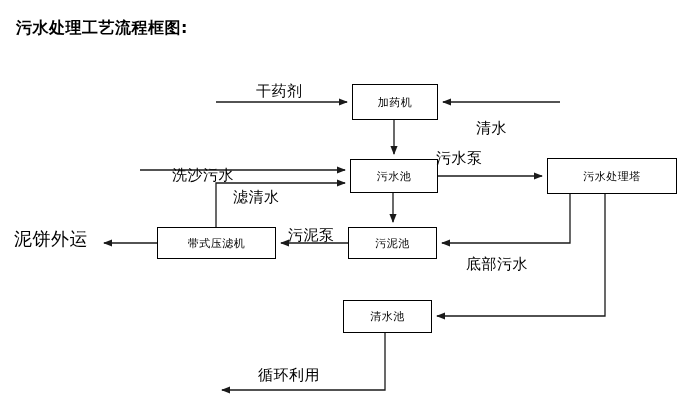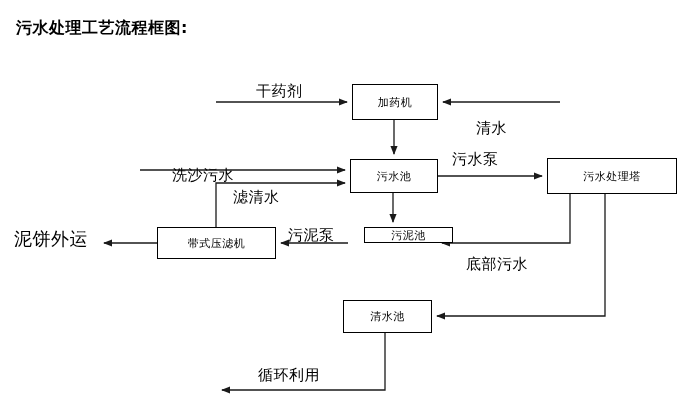--- a/index.html
+++ b/index.html
@@ -117,37 +117,37 @@
   </div>
 
   <div class="node" style="left:350px; top:159px; width:88px; height:34px;">
     <span>污水池</span>
   </div>
 
   <div class="node" style="left:157px; top:227px; width:119px; height:32px;">
     <span>带式压滤机</span>
   </div>
 
-  <div class="node" style="left:364px; top:227px; width:89px; height:16px;">
+  <div class="node" style="left:348px; top:227px; width:89px; height:32px;">
     <span>污泥池</span>
   </div>
 
   <div class="node" style="left:343px; top:300px; width:89px; height:33px;">
     <span>清水池</span>
   </div>
 
   <div class="edge-label" style="left:256px; top:84px;">干药剂</div>
 
   <div class="edge-label" style="left:476px; top:84px;margin-top:37px;">清水</div>
 
   <div class="edge-label" style="left:172px; top:168px;">洗沙污水</div>
 
   <div class="edge-label" style="left:233px; top:190px;">滤清水</div>
 
-  <div class="edge-label" style="left:452px; top:152px;">污水泵</div>
+  <div class="edge-label" style="left:436px; top:152px;font-family:Liberation Mono, monospace;">污水泵</div>
 
   <div class="edge-label" style="left:288px; top:228px;font-family:Liberation Serif, serif;">污泥泵</div>
 
   <div class="edge-label" style="left:466px; top:228px;margin-top:29px;">底部污水</div>
 
   <div class="edge-label" style="left:258px; top:368px;">循环利用</div>
 
   <div class="term-label" style="left:14px; top:230px;">泥饼外运</div>
 
 </div>

